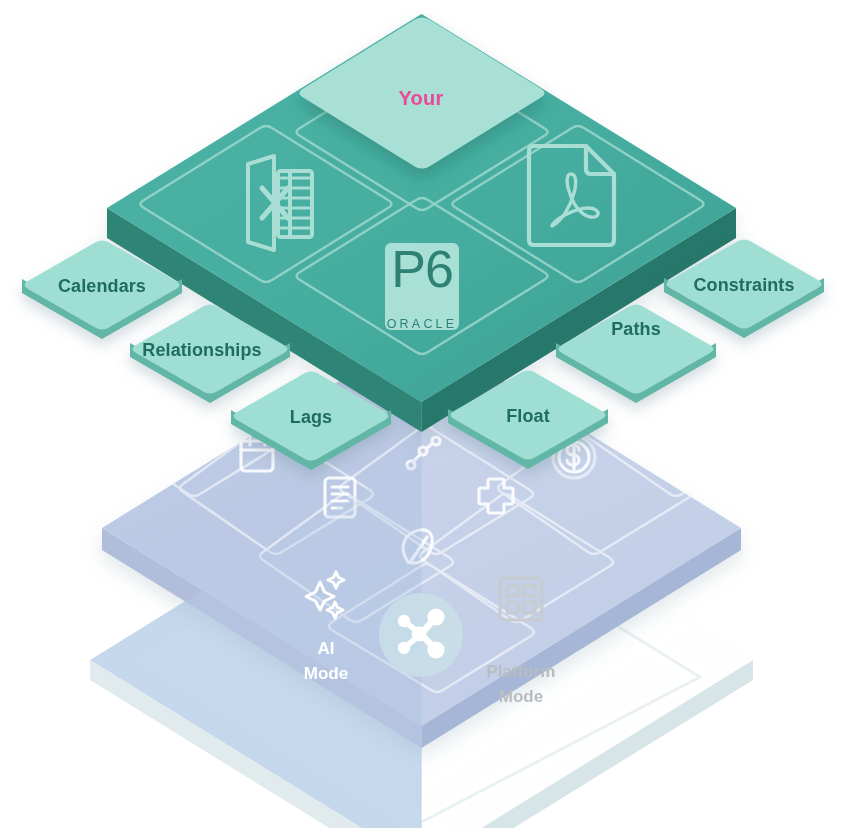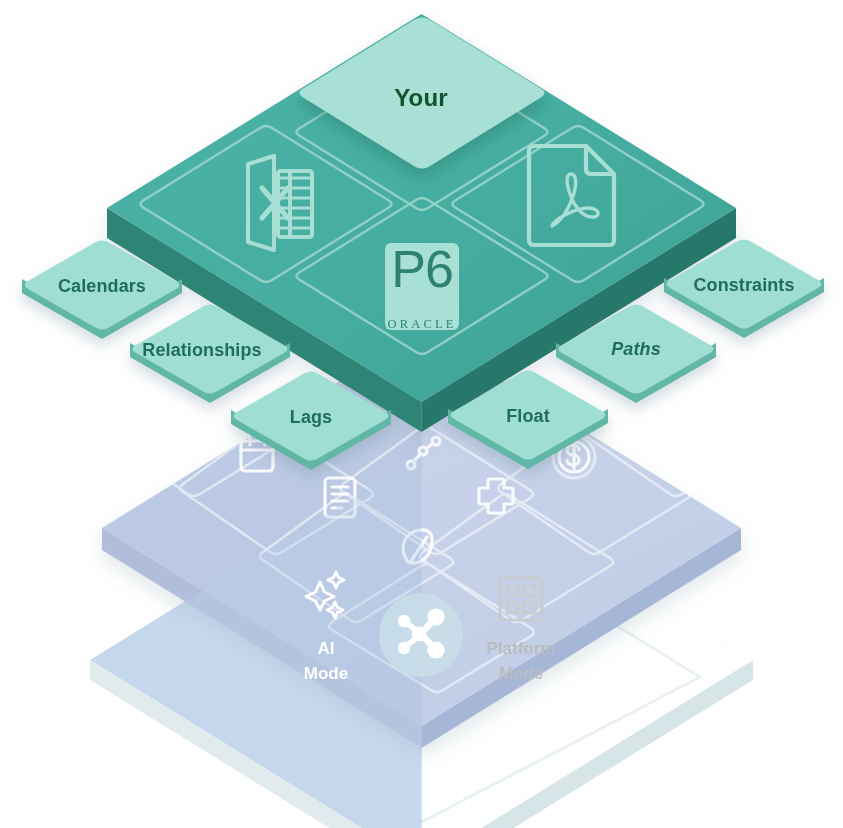--- a/index.html
+++ b/index.html
@@ -27,60 +27,60 @@
   .chip-label{
     font-size:18px;
     font-weight:700;
     color:#1f6d60;
     letter-spacing:.1px;
     transform:translate(-50%,-50%);
   }
 
   
   .hero-label{
-    font-size:24px;
+    font-size:20px;
     font-weight:700;
-    color:#14532d;
+    color:#ec4899;
     letter-spacing:.2px;
     transform:translate(-50%,-50%);
     line-height:1.35;
   }
 
   
   .mode-ai{
     font-size:17px;
     font-weight:700;
     color:#ffffff;
     transform:translate(-50%,-50%);
     line-height:1.45;
   }
   .mode-platform{
     font-size:17px;
     font-weight:700;
     color:#b9bcc0;
     transform:translate(-50%,-50%);
     line-height:1.45;
+    margin-top:23px;
   }
 
   
   .p6-big{
     font-size:52px;
     font-weight:400;
     color:#2d8274;
     letter-spacing:-1px;
     line-height:1;
   }
   .p6-sub{
     font-size:12.5px;
     font-weight:400;
     color:#2d8274;
     letter-spacing:3.2px;
     line-height:1;
     margin-top:23px;
-    font-family:Liberation Serif, serif;
   }
   .p6-wrap{
     position:absolute;
     transform:translate(-50%,-50%);
     text-align:center;
     pointer-events:none;
   }
 </style>
 </head>
 <body>
@@ -342,21 +342,21 @@
 
 <div class="p6-wrap" style="left:422px; top:287px;">
   <div class="p6-big">P6</div>
   <div class="p6-sub">ORACLE</div>
 </div>
 
 <div class="lbl chip-label" style="left:102px; top:287px;">Calendars</div>
 <div class="lbl chip-label" style="left:202px; top:351px;">Relationships</div>
 <div class="lbl chip-label" style="left:311px; top:418px;">Lags</div>
 <div class="lbl chip-label" style="left:528px; top:417px;">Float</div>
-<div class="lbl chip-label" style="left:636px; top:350px;font-style:italic;">Paths</div>
+<div class="lbl chip-label" style="left:636px; top:330px;">Paths</div>
 <div class="lbl chip-label" style="left:744px; top:286px;">Constraints</div>
 
 <div class="lbl mode-ai" style="left:326px; top:662px;">
   <div>AI</div>
   <div>Mode</div>
 </div>
 
 <div class="lbl mode-platform" style="left:521px; top:662px;">
   <div>Platform</div>
   <div>Mode</div>

